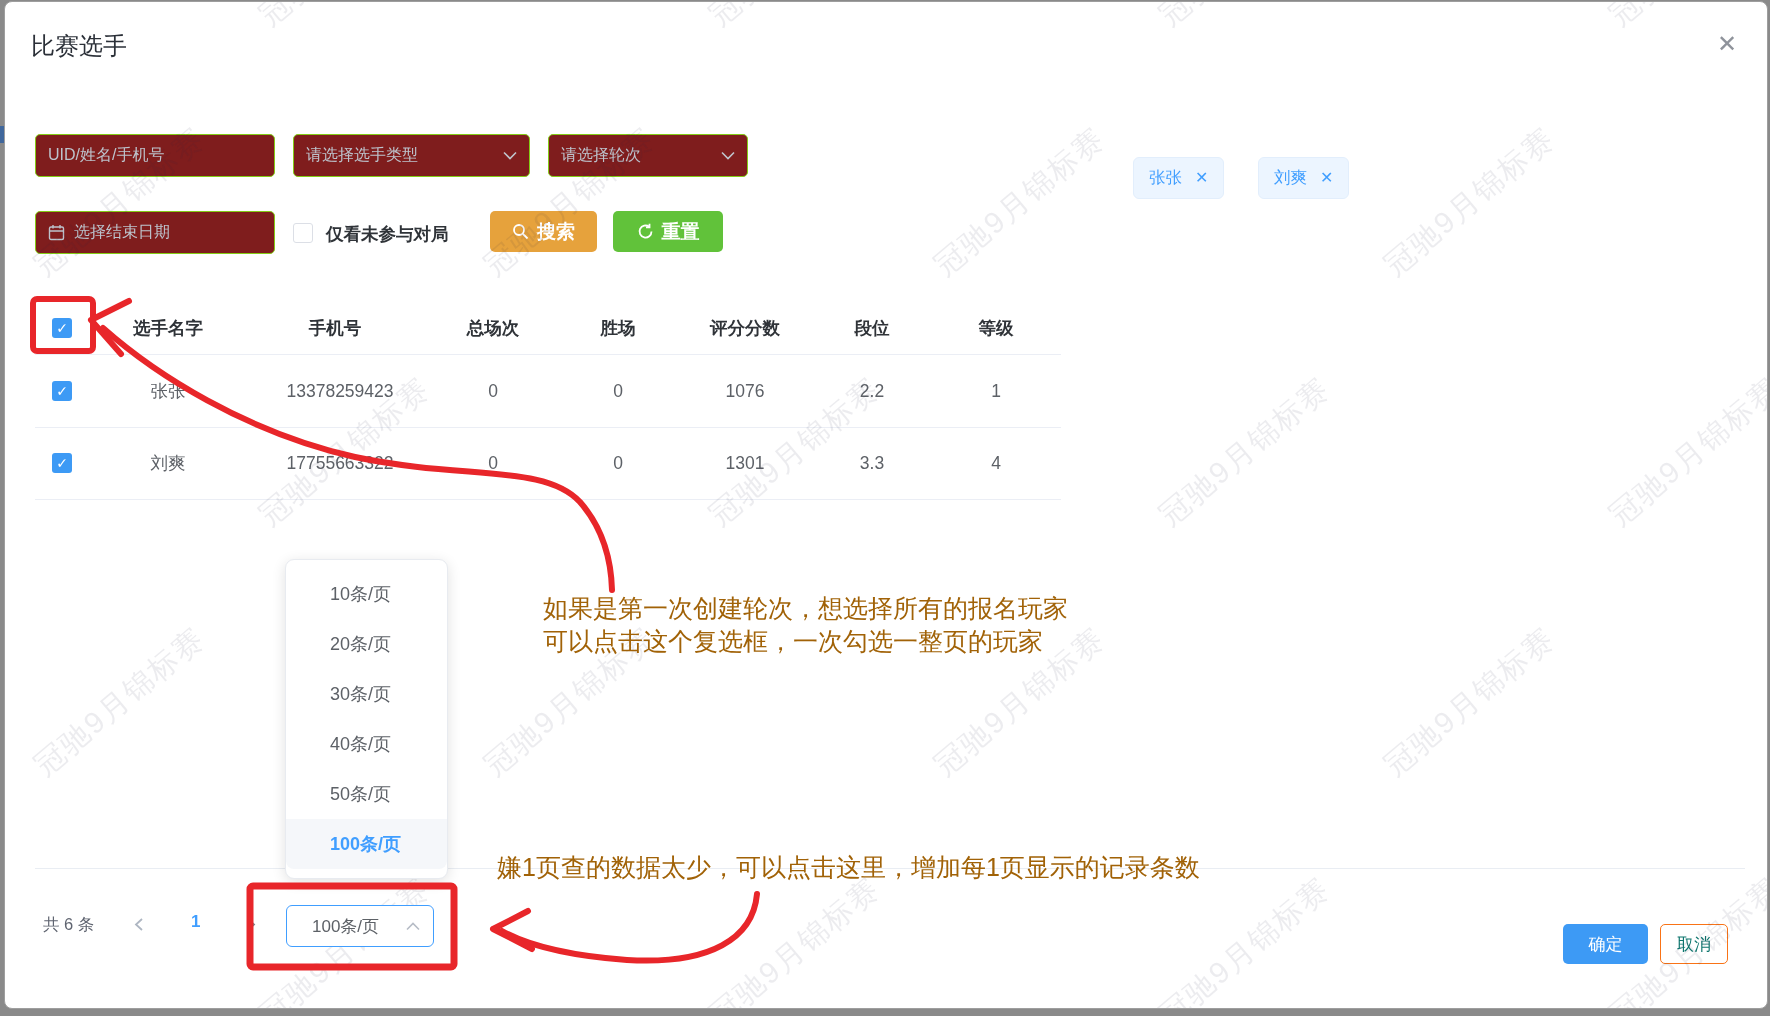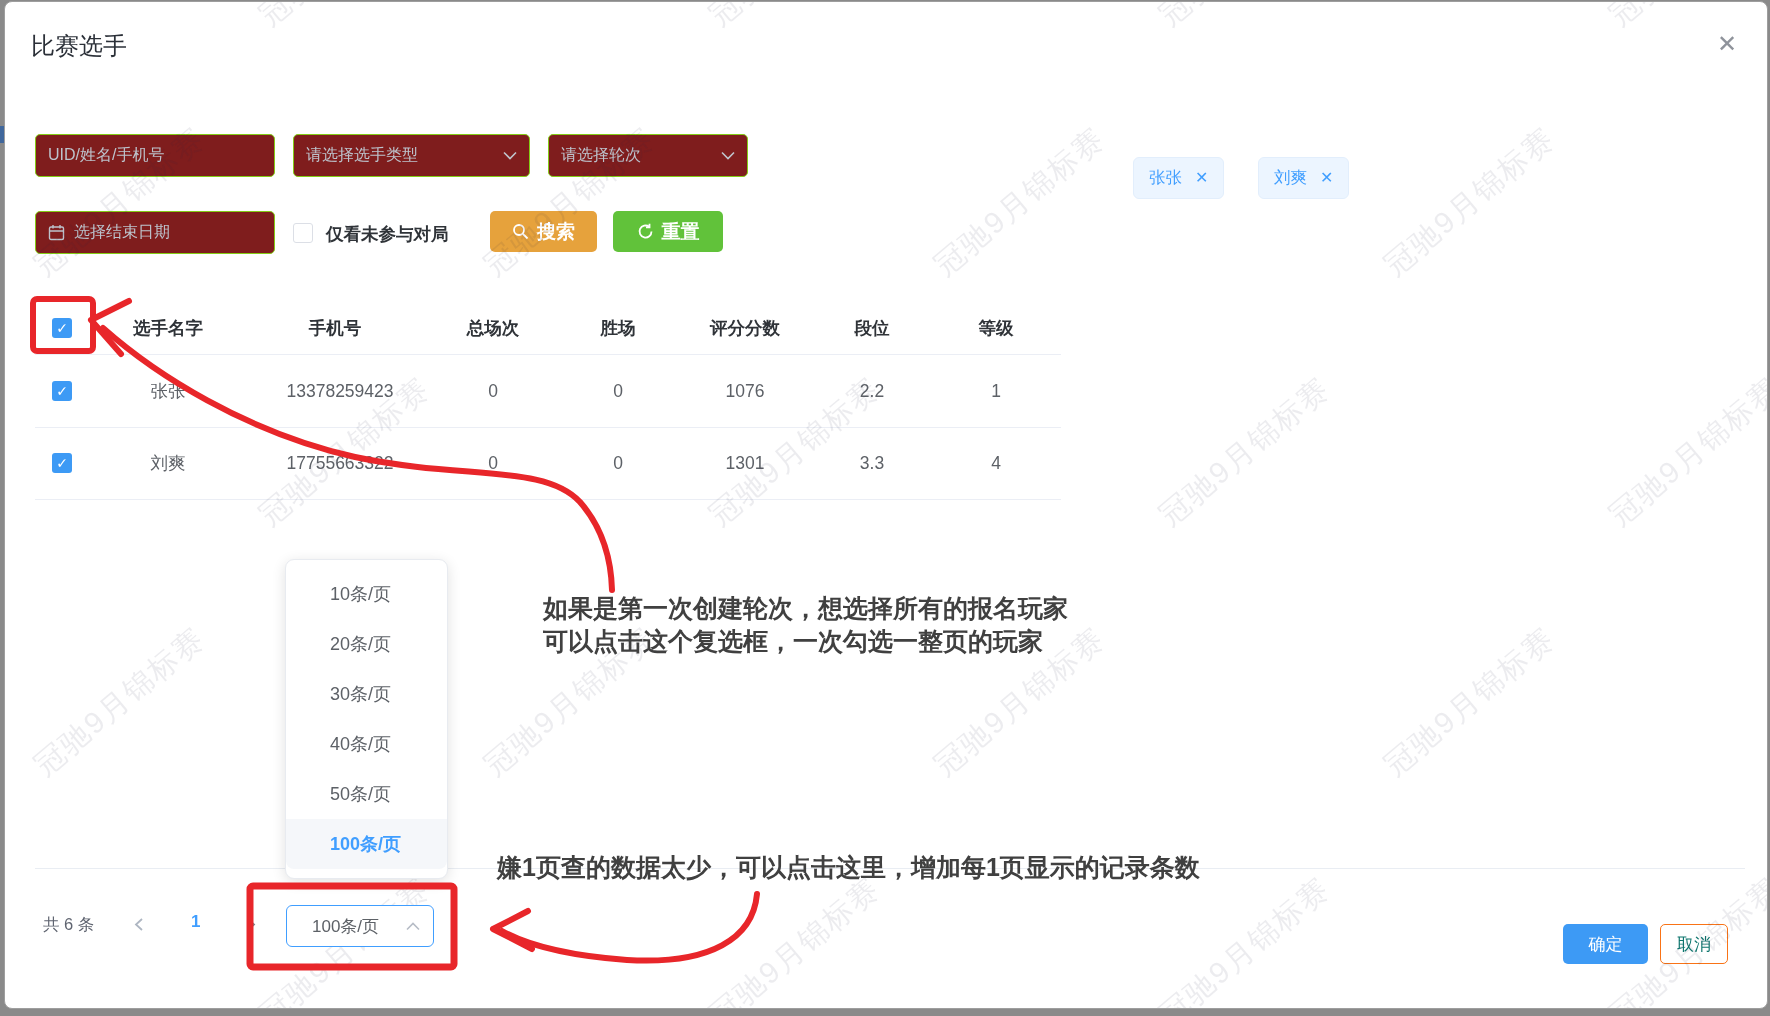--- a/index.html
+++ b/index.html
@@ -52,21 +52,21 @@
   .dropdown .opt.active{color:#409eff;font-weight:bold;background:#f5f7fa;border-radius:0 0 8px 8px;}
   
   .pag-total{left:38px;top:912px;font-size:16.5px;color:#5f6470;z-index:10;}
   .pag-page{left:186px;top:910px;font-size:17px;font-weight:bold;color:#409eff;z-index:10;}
   .pag-arrow{z-index:10;display:flex;align-items:center;cursor:pointer;}
   .pag-select{left:281px;top:903px;width:148px;height:42px;border:1px solid #409eff;border-radius:6px;
     background:#fff;display:flex;align-items:center;box-sizing:border-box;padding-left:25px;
     font-size:17px;color:#5d6167;z-index:25;cursor:pointer;}
   .pag-select .caret{position:absolute;right:13px;display:flex;align-items:center;}
   
-  .anno{color:#404040;font-weight:bold;font-size:25px;line-height:33px;z-index:120;white-space:nowrap;}
+  .anno{color:#a16207;font-weight:normal;font-size:25px;line-height:33px;z-index:120;white-space:nowrap;}
   #anno-svg{position:absolute;left:0;top:0;width:1770px;height:1016px;z-index:118;pointer-events:none;}
   
   .wm{position:absolute;font-size:30px;color:rgba(30,40,70,0.085);letter-spacing:2px;white-space:nowrap;
     transform:translate(-50%,-50%) rotate(-40deg);z-index:15;pointer-events:none;}
   
   .edge-blue{left:0;top:126px;width:4px;height:17px;background:#40679c;z-index:1;}
 </style>
 </head>
 <body>
 

